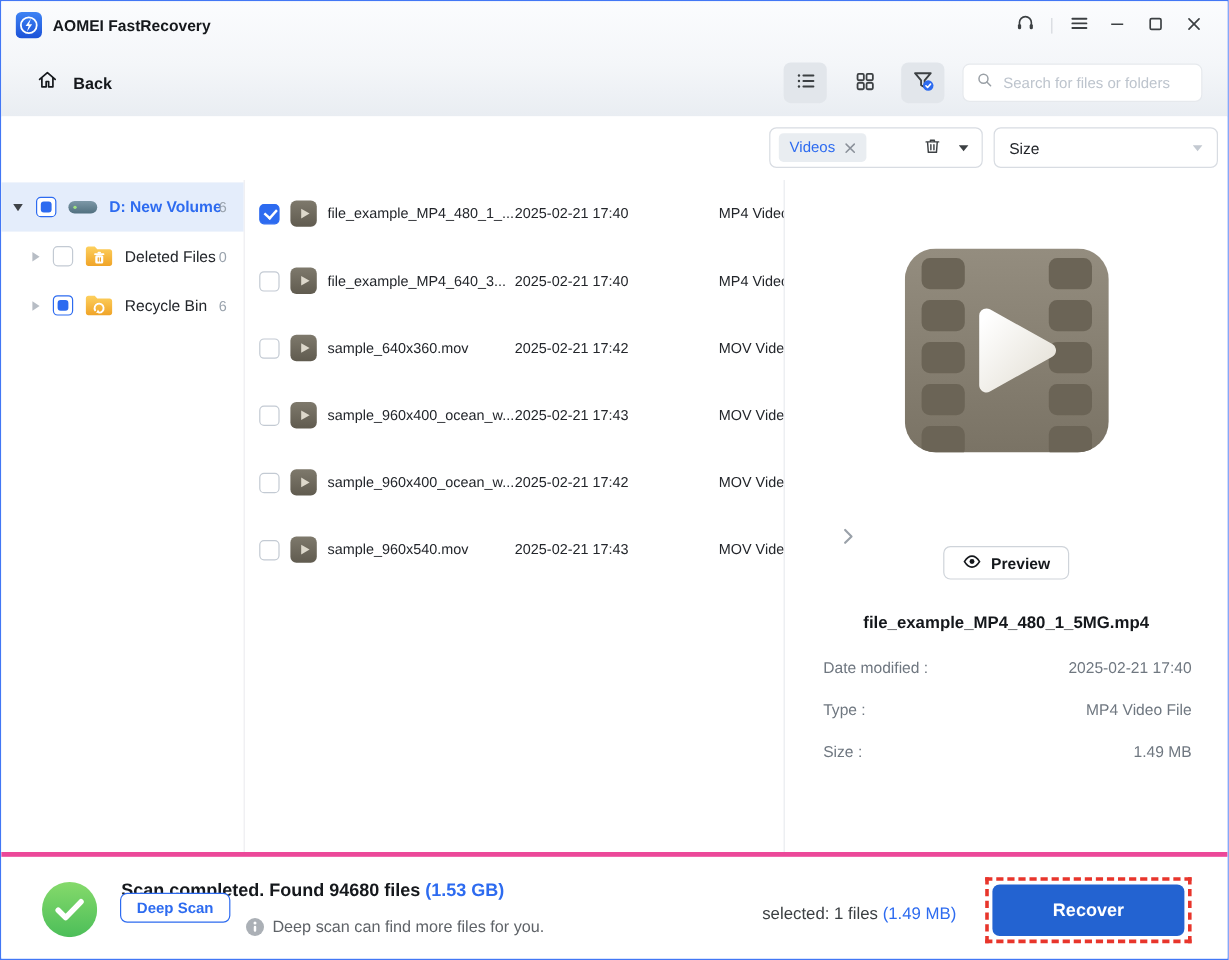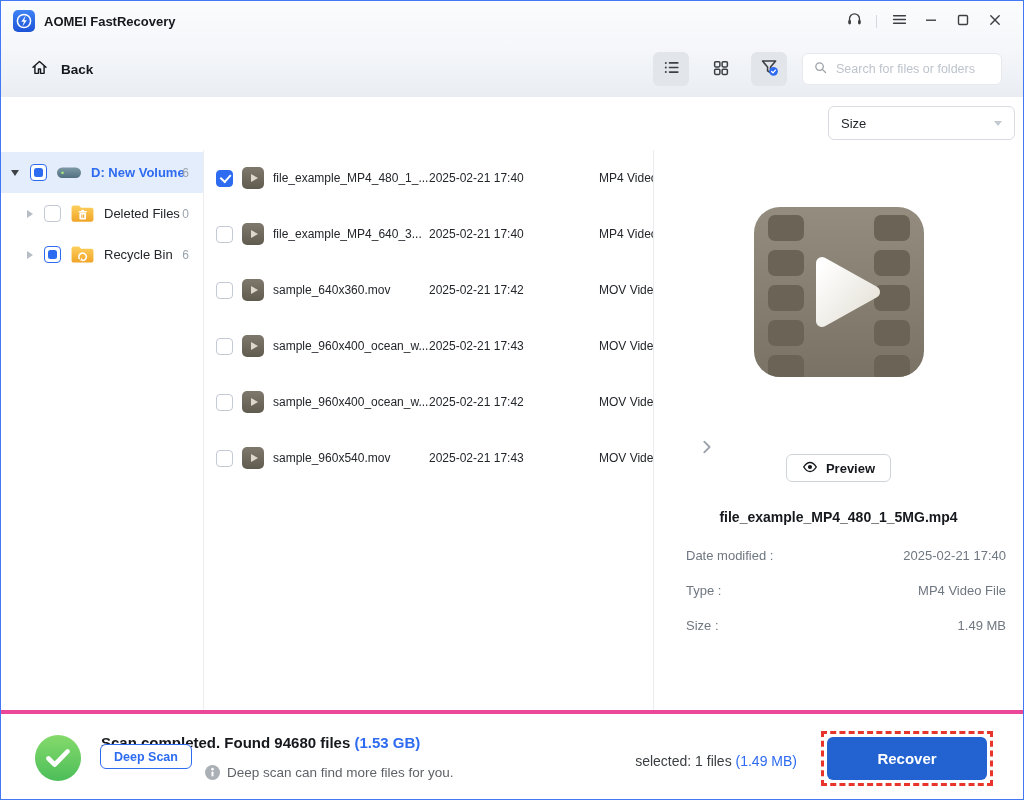--- a/index.html
+++ b/index.html
@@ -77,21 +77,21 @@
   .cell.date { position:absolute; left:225px; }
   .cell.type { position:absolute; left:395px; right:0; overflow:hidden; }
 
   .collapse-handle { position:absolute; left:697px; top:287px; width:16px; height:24px; display:flex; align-items:center; justify-content:center; cursor:pointer; }
 
   .preview { flex:1; display:flex; flex-direction:column; align-items:center; position:relative; min-width:0; }
   .big-icon { margin-top:57px; }
   .preview-btn { margin-top:73px; height:28px; padding:0 15px; background:#fff; border:1px solid #cfd4da; border-radius:6px; display:flex; align-items:center; gap:8px; cursor:pointer; }
   .preview-btn-label { font-size:13px; font-weight:bold; color:#15181c; font-family:inherit; }
   .preview-filename { margin-top:27px; font-size:14px; font-weight:bold; color:#15181c; max-width:300px; white-space:nowrap; overflow:hidden; }
-  .detail-list { margin-top:13px; width:100%; padding:0 17px 0 32px; }
+  .detail-list { margin-top:13px; width:100%; padding:0 30px 0 32px; }
   .detail-row { height:35px; display:flex; align-items:center; justify-content:space-between; font-size:13px; color:#6f7780; }
 
   
   .statusbar { height:88px; border-top:4px solid #ec4899; position:relative; background:#fff; }
   .success-icon { position:absolute; left:34px; top:21px; }
   .scan-line { position:absolute; left:100px; top:20px; font-size:15px; font-weight:bold; color:#15181c; white-space:nowrap; }
   .scan-size { color:#2d6bf0; }
   .deep-scan-btn { position:absolute; left:99px; top:30px; height:25px; padding:0 13px; background:#fff; border:1px solid #2d6bf0; border-radius:6px; font-size:12.5px; font-weight:bold; color:#2d6bf0; cursor:pointer; font-family:inherit; }
   .info-icon { position:absolute; left:204px; top:51px; display:flex; }
   .hint { position:absolute; left:226px; top:51px; font-size:13.5px; color:#5f6368; white-space:nowrap; }
@@ -197,20 +197,36 @@
                 <circle cx="10.5" cy="10.5" r="6" fill="none" stroke="#9aa0a6" stroke-width="2"></circle>
                 <path d="M15 15 L20 20" stroke="#9aa0a6" stroke-width="2" stroke-linecap="round"></path>
               </svg></span>
           <input type="text" placeholder="Search for files or folders" style="">
         </div>
       </div>
     </div>
   </div>
 
   <div class="filter-row">
+    <div class="filter-box">
+      <span class="tag-pill">
+        <span class="tag-label">Videos</span>
+        <span class="xbtn">
+            <svg width="9" height="9" viewBox="0 0 10 10">
+              <path d="M1.2 1.2 L8.8 8.8 M8.8 1.2 L1.2 8.8" stroke="#8a9099" stroke-width="1.4" stroke-linecap="round"></path>
+            </svg>
+          </span>
+      </span>
+      <button class="trash-btn">
+        <span><svg width="18" height="18" viewBox="0 0 24 24">
+              <path d="M5 7 h14 M9.8 7 V5.2 h4.4 V7 M6.6 7 l.9 11.6 h9 L17.4 7 M10.3 10.2 v5.6 M13.7 10.2 v5.6" fill="none" stroke="#3c4043" stroke-width="1.6" stroke-linecap="round" stroke-linejoin="round"></path>
+            </svg></span>
+      </button>
+      <span class="caret"></span>
+    </div>
     <div class="size-select">
       <span class="size-label">Size</span>
       <span class="caret"></span>
     </div>
   </div>
 
   <div class="content">
 
     <div class="sidebar">
       <div class="tree-row selected">

